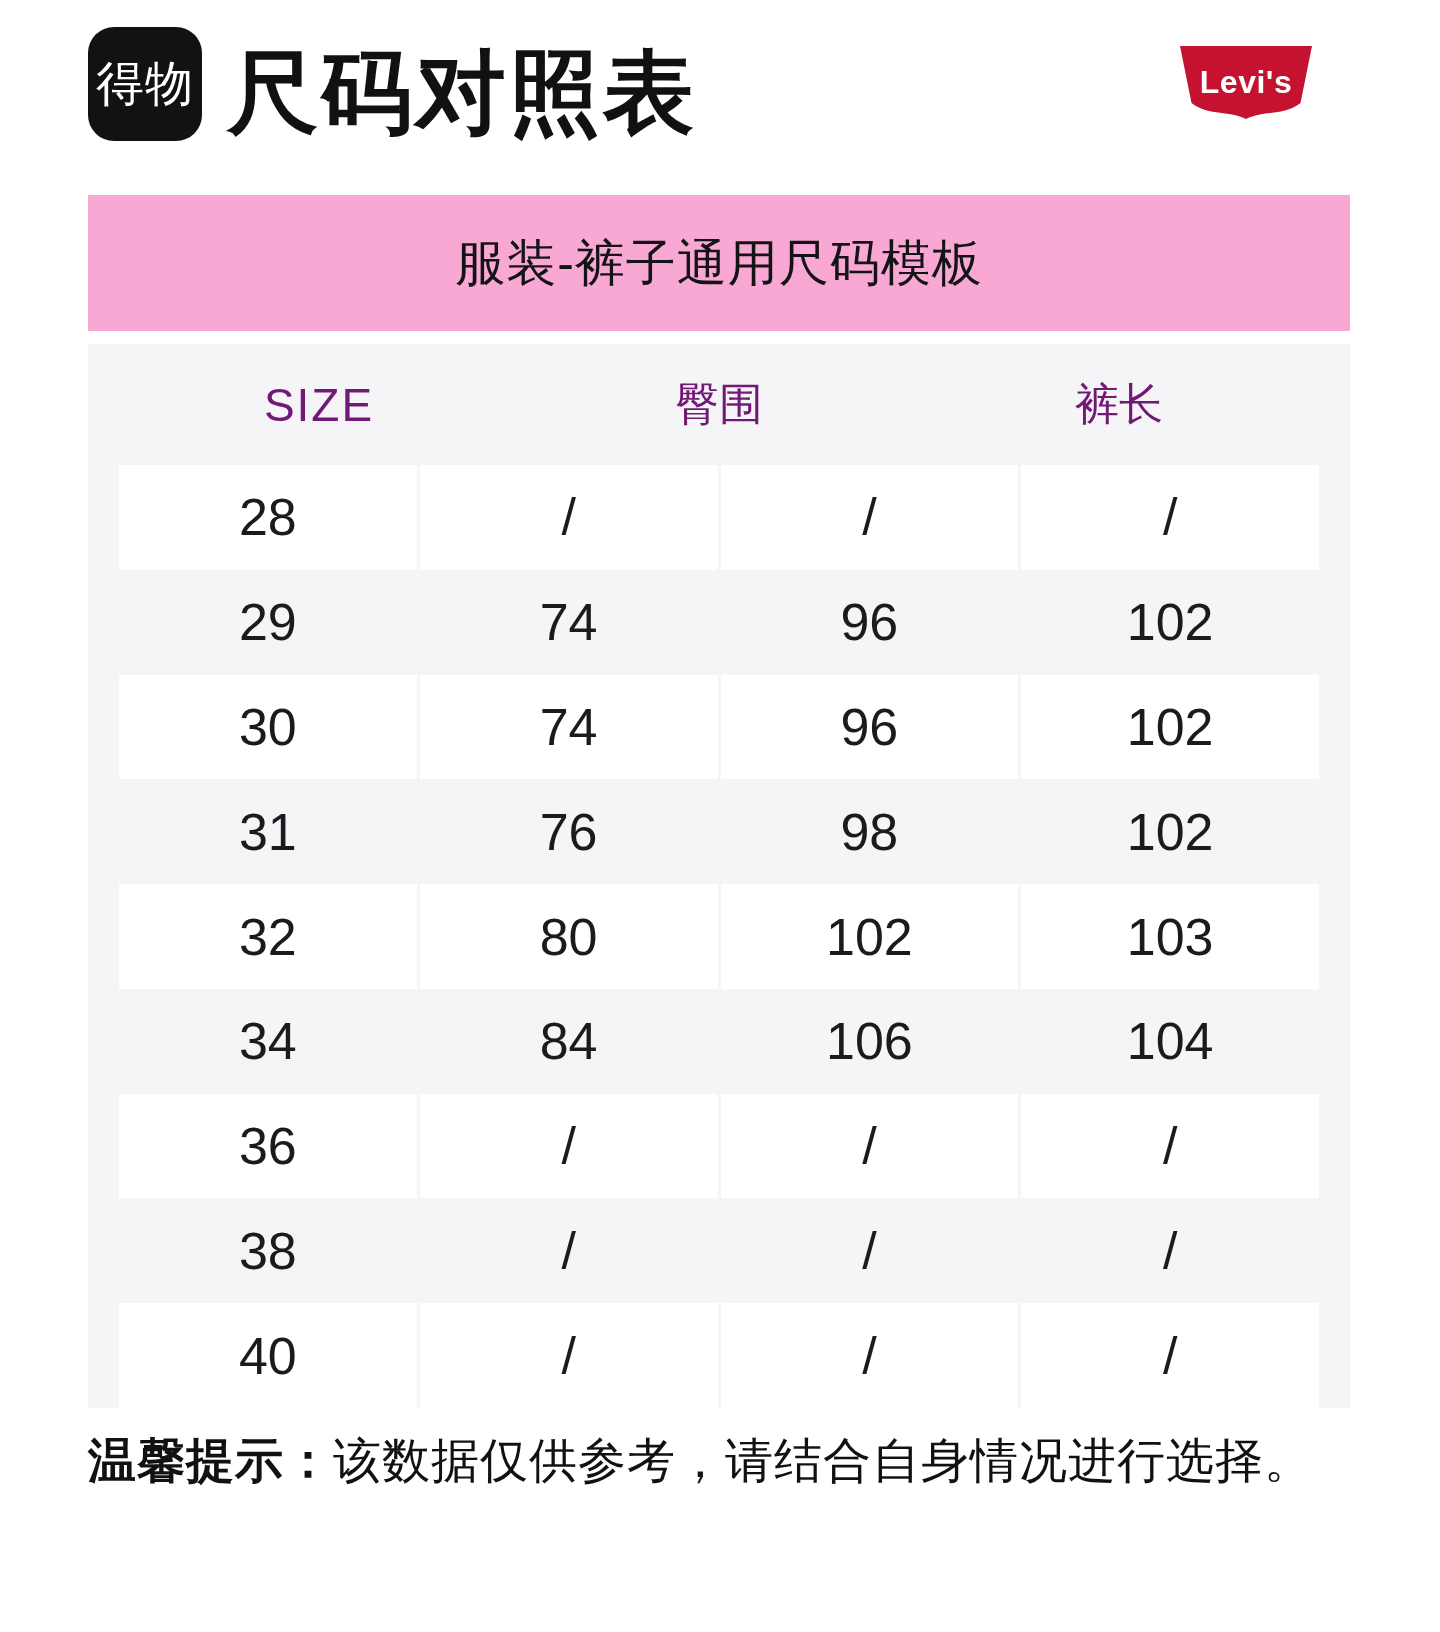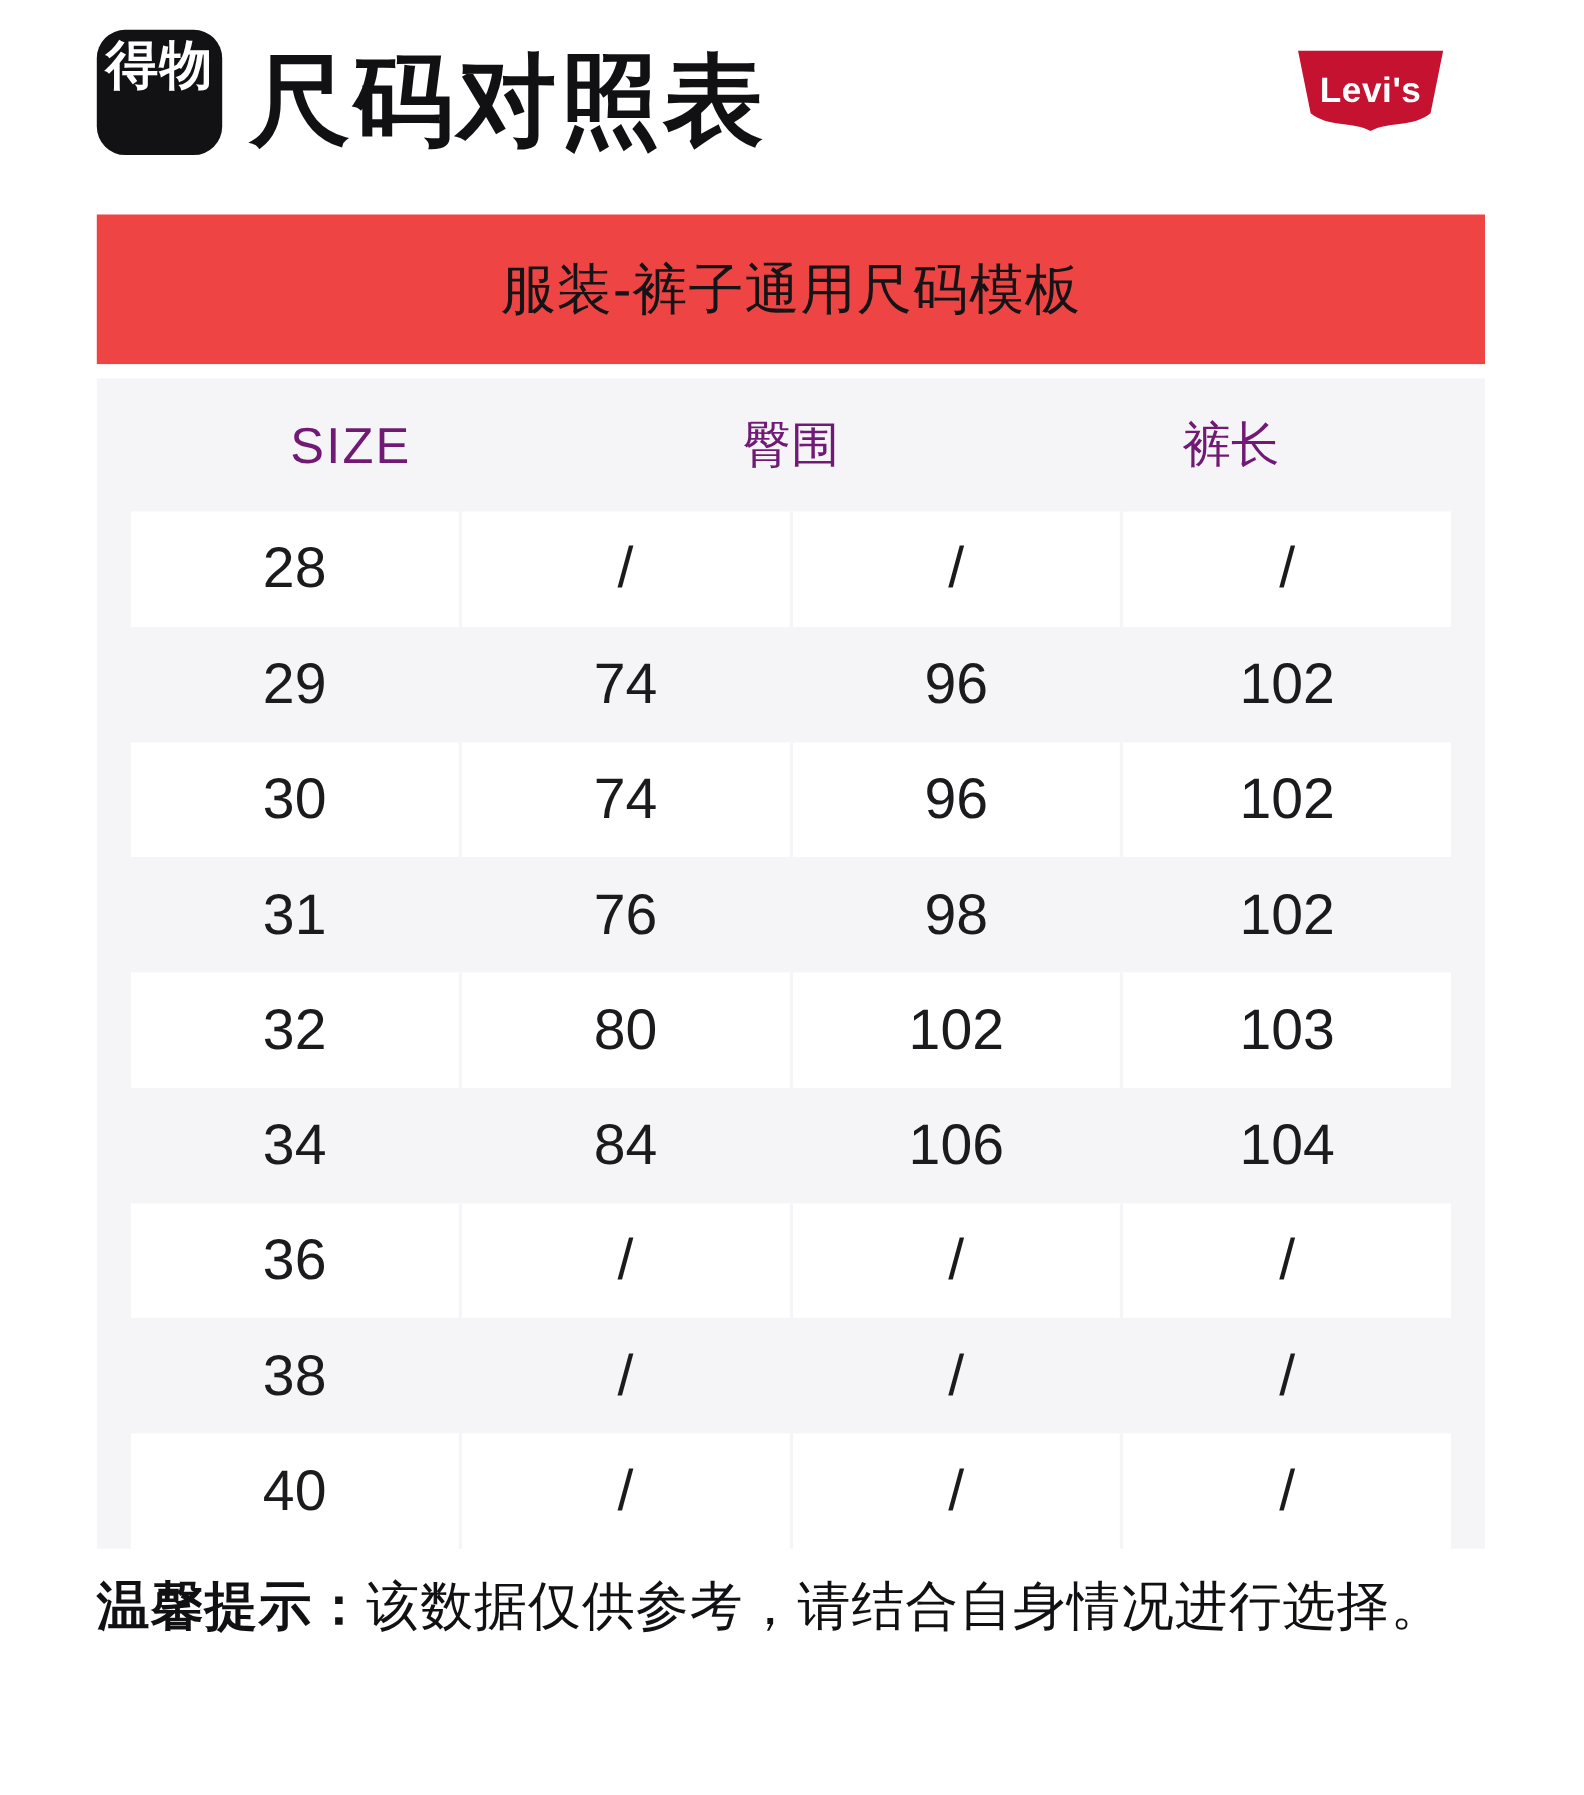--- a/index.html
+++ b/index.html
@@ -12,38 +12,38 @@
     color:#141416;
     overflow:hidden;
   }
 
   
   .app-logo {
     position:absolute; left:88px; top:27px;
     width:114px; height:114px;
     background:#121214;
     border-radius:26px;
-    display:flex; align-items:flex-start; justify-content:center;
-    color:#ffffff; font-size:48px; font-weight:700; letter-spacing:1px;
+    display:flex; align-items:center; justify-content:center;
+    color:#ffffff; font-size:48px; font-weight:400; letter-spacing:1px;
   }
   .page-title {
     position:absolute; left:227px; top:43px;
     font-size:91px; line-height:100px; font-weight:700;
     letter-spacing:3px; color:#111113;
   }
   .levis-logo {
     position:absolute; left:1180px; top:46px;
     width:132px; height:76px;
   }
 
   
   .band {
     position:absolute; left:88px; top:195px;
     width:1262px; height:136px;
-    background:#ef4444;
+    background:#f9a8d4;
     display:flex; align-items:center; justify-content:center;
     font-size:50px; font-weight:500; letter-spacing:1px; color:#141416;
   }
 
   
   .section {
     position:absolute; left:88px; top:344px;
     width:1262px; height:1064px;
     background:#F5F5F8;
   }

